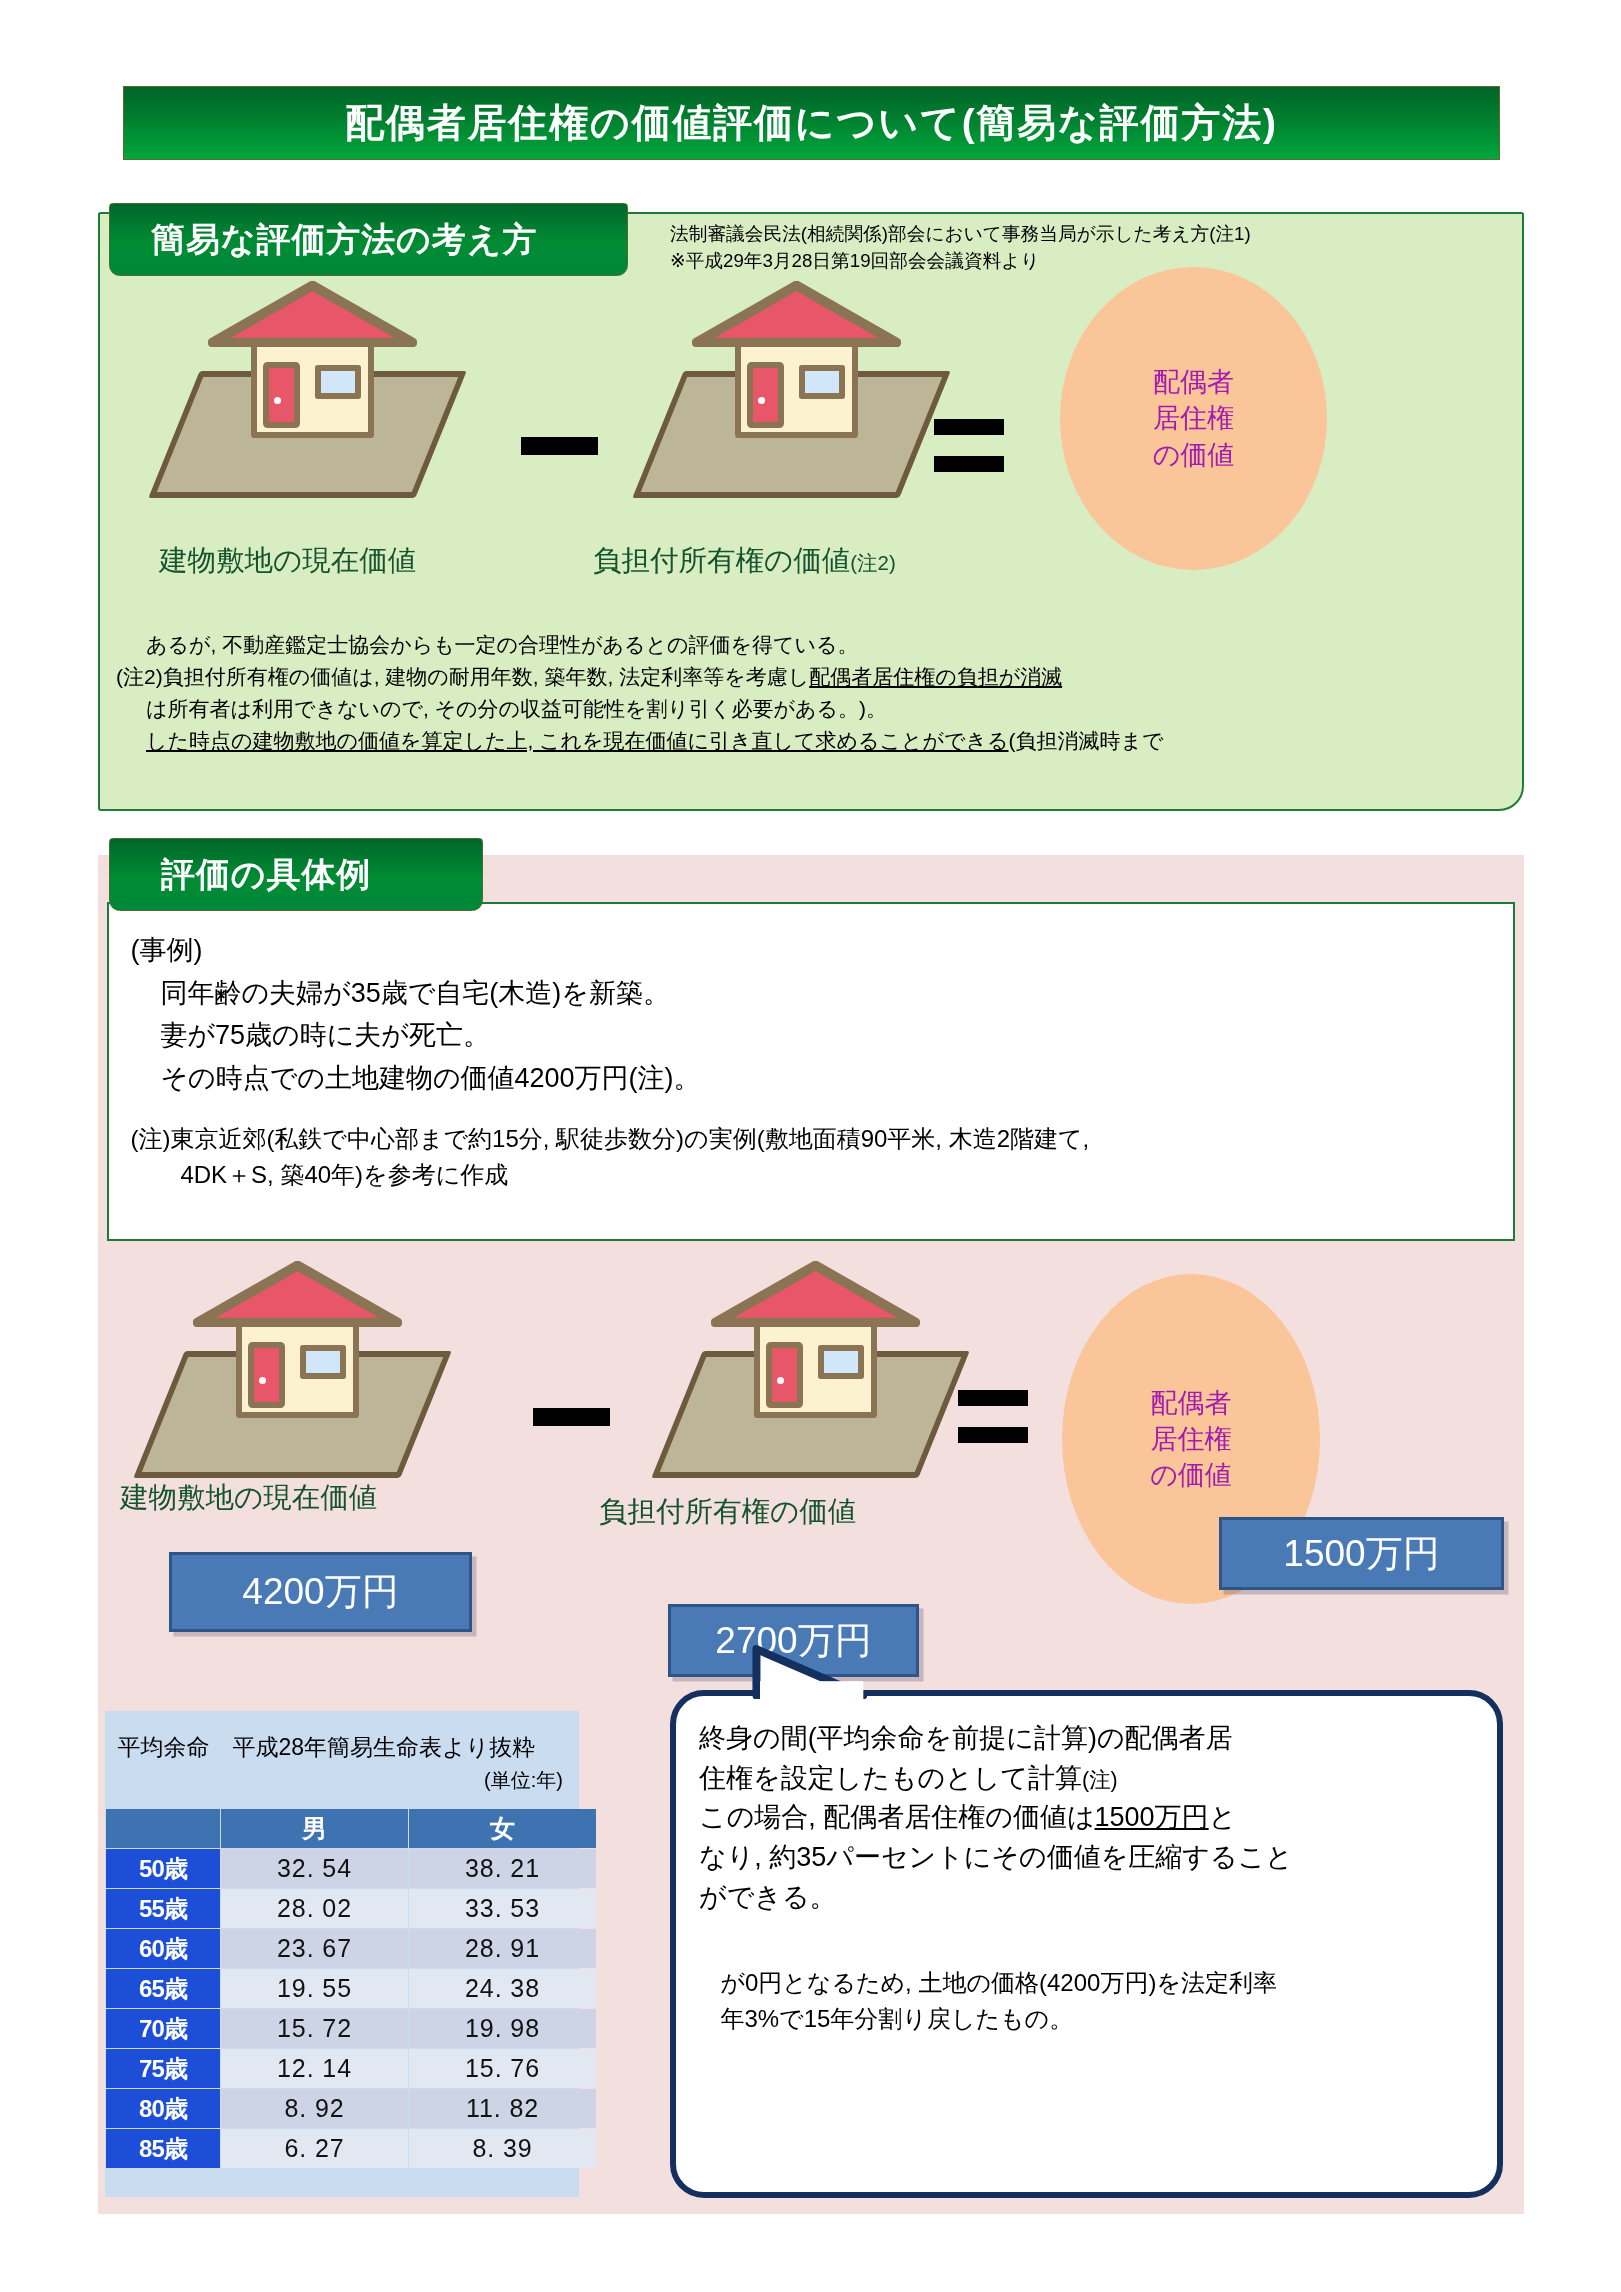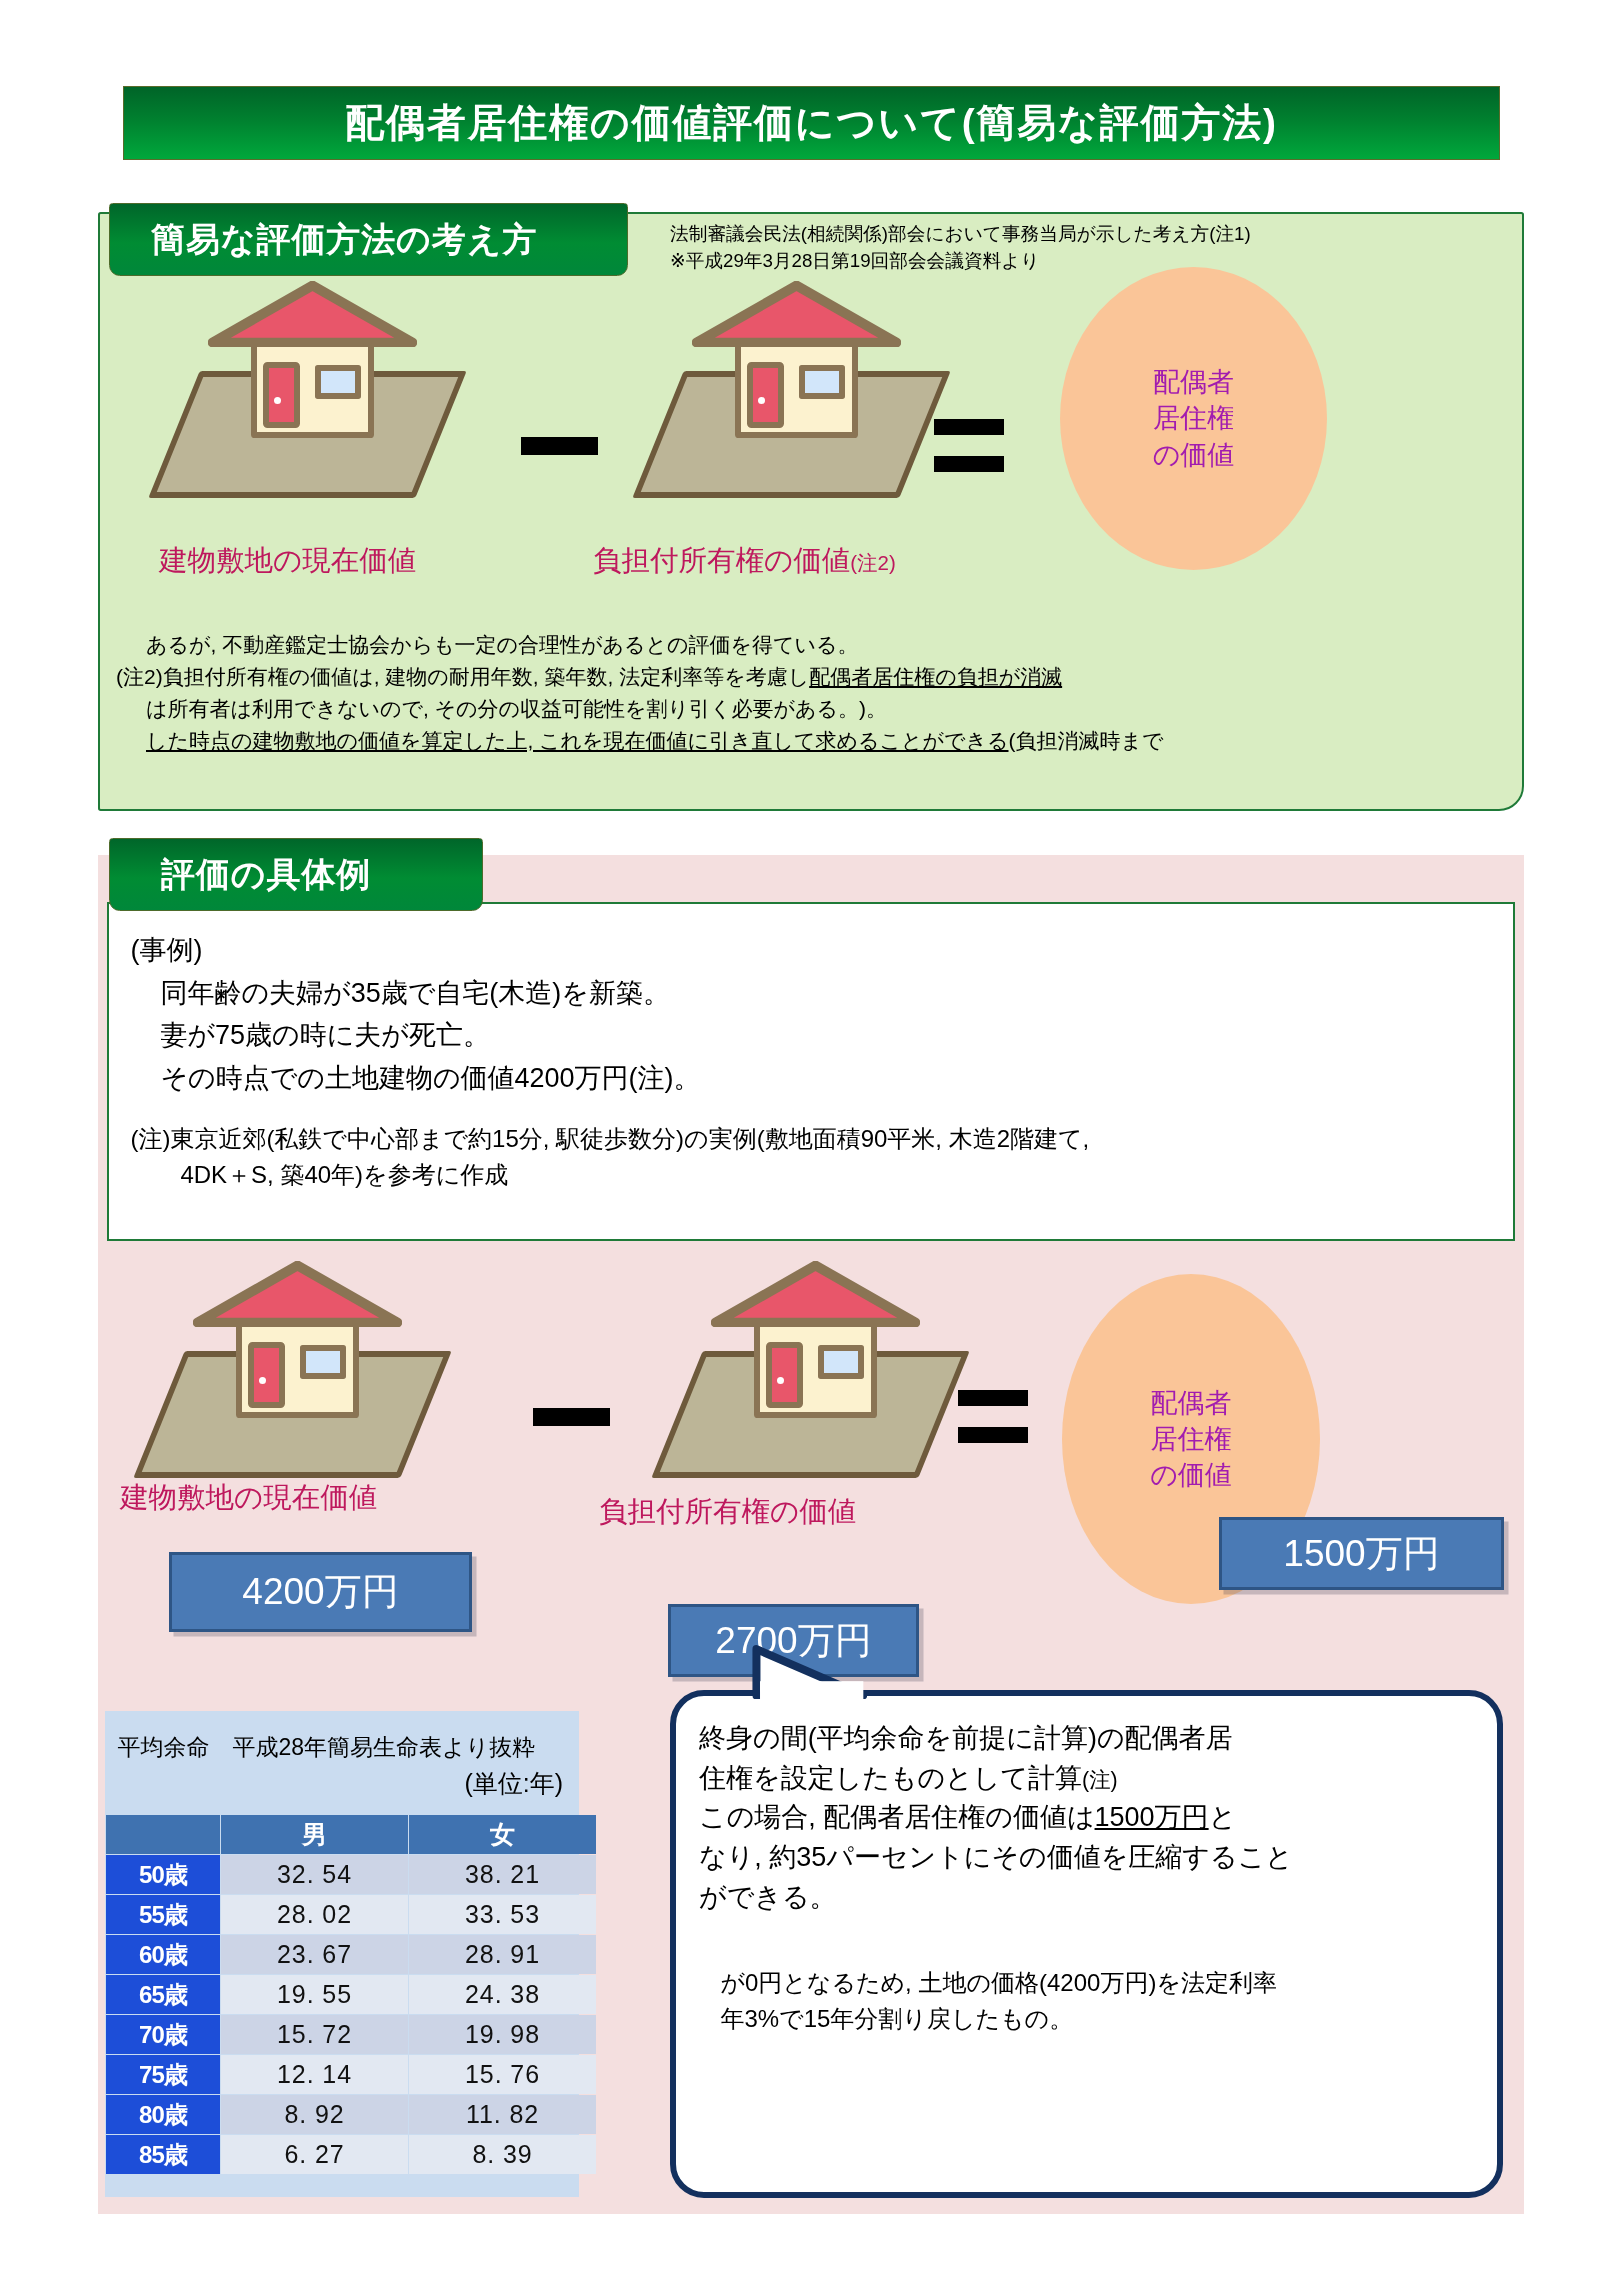--- a/index.html
+++ b/index.html
@@ -159,21 +159,21 @@
   .ellipse .lines div {
     font-size: 27px;
     color: #a21caf;
     font-weight: 500;
     white-space: nowrap;
   }
 
   .cap {
     position: absolute;
     font-size: 28.5px;
-    color: #be185d;
+    color: #14532d;
     white-space: nowrap;
     font-weight: 500;
   }
   .cap .small { font-size: 20.5px; }
 
   
   .sec1-notes {
     position: absolute;
     left: 116px;
     top: 629px;
@@ -282,21 +282,21 @@
     z-index: 6;
   }
   .table-panel .th1 {
     font-size: 23px;
     color: #000;
     padding: 21.4px 0 0 12.5px;
     white-space: nowrap;
     font-weight: 500;
   }
   .table-panel .th2 {
-    font-size: 25px;
+    font-size: 20px;
     color: #000;
     text-align: right;
     padding: 3.6px 16px 0 0;
     white-space: nowrap;
     font-weight: 500;
   }
   table.life {
     margin: 14.3px auto 0 auto;
     width: 492px;
     border-collapse: separate;

